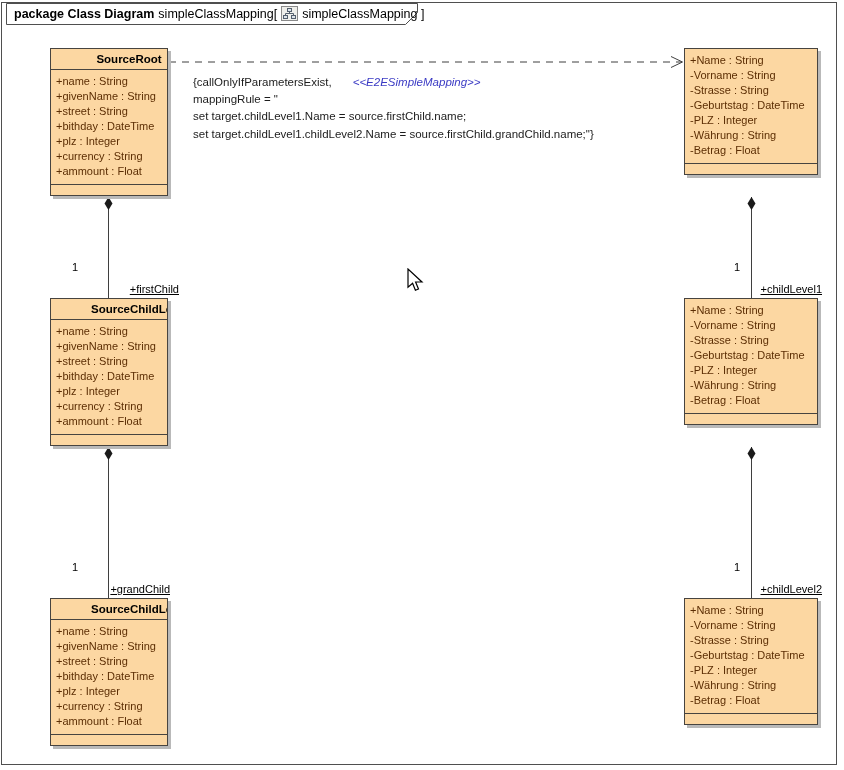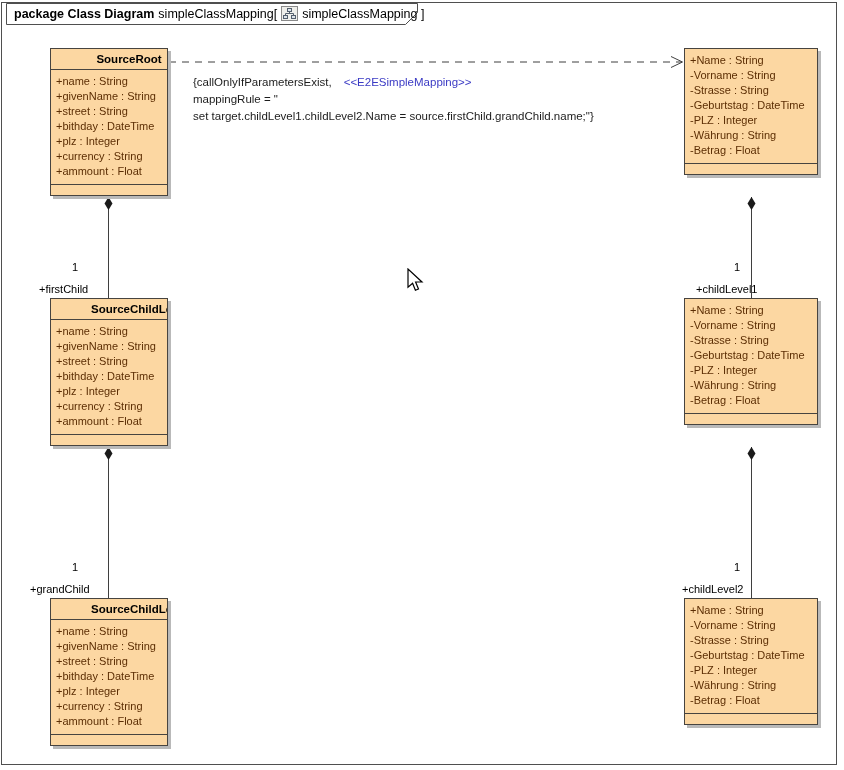--- a/index.html
+++ b/index.html
@@ -42,27 +42,27 @@
   .cls-attrs { padding:4px 3px 5px 5px; }
   .attr {
     font-size:11px; line-height:15px; color:#5c2e04; white-space:nowrap;
   }
   .cls-ops { height:11px; border-top:1px solid #474440; }
   
   #mapping-note {
     position:absolute; left:193px; top:74px; width:440px;
     font-size:11.5px; line-height:17.2px; color:#1c1c1c; white-space:nowrap;
   }
-  .stereotype { color:#3a3ac4; margin-left:12px; }
+  .stereotype { color:#3a3ac4; margin-left:21px;font-style:italic; }
   
   .conn-label {
     position:absolute; font-size:11px; color:#000; white-space:nowrap;
   }
   .mult { width:12px; }
-  .role { width:140px; text-align:left; }
+  .role { width:140px; text-align:right;text-decoration:underline; }
   
   #mouse-cursor { position:absolute; left:407px; top:268px; }
 </style>
 </head>
 <body>
 
 <div id="canvas">
 
   <div id="frame-border"></div>
 
@@ -110,20 +110,21 @@
 
     <g>
       <line x1="751.5" y1="447" x2="751.5" y2="598" stroke="#3f3f3f" stroke-width="1"></line>
       <polygon points="751.5,447 755.5,453.5 751.5,460 747.5,453.5" fill="#1a1a1a"></polygon>
     </g>
   </svg>
 
   <div id="mapping-note">
     <div><span>{callOnlyIfParametersExist,</span><span class="stereotype">&lt;&lt;E2ESimpleMapping&gt;&gt;</span></div>
     <div>mappingRule = "</div>
+    <div>set target.childLevel1.Name = source.firstChild.name;</div>
     <div>set target.childLevel1.childLevel2.Name = source.firstChild.grandChild.name;"}</div>
   </div>
 
   <div class="uml-class" style="left:50px;top:48px;width:118px">
     <div class="cls-title">SourceRoot</div>
     <div class="cls-attrs">
       <div class="attr">+name : String</div>
       <div class="attr">+givenName : String</div>
       <div class="attr">+street : String</div>
       <div class="attr">+bithday : DateTime</div>
@@ -199,21 +200,21 @@
       <div class="attr">-Betrag : Float</div>
     </div>
     <div class="cls-ops"></div>
   </div>
 
   <div class="conn-label mult" style="left:72px;top:261px">1</div>
   <div class="conn-label role" style="left:39px;top:283px">+firstChild</div>
   <div class="conn-label mult" style="left:72px;top:561px">1</div>
   <div class="conn-label role" style="left:30px;top:583px">+grandChild</div>
   <div class="conn-label mult" style="left:734px;top:261px">1</div>
-  <div class="conn-label role" style="left:696px;top:283px">+childLevel1</div>
+  <div class="conn-label role" style="left:682px;top:283px">+childLevel1</div>
   <div class="conn-label mult" style="left:734px;top:561px">1</div>
   <div class="conn-label role" style="left:682px;top:583px">+childLevel2</div>
 
   <svg id="mouse-cursor" width="20" height="26" viewBox="0 0 20 26">
     <path d="M1,1 L1,19.2 L5.6,15.2 L8.4,22.3 L11.5,21 L8.6,14 L15,14 Z" fill="#ffffff" stroke="#000000" stroke-width="1.2"></path>
   </svg>
 
 </div>
 
 </body></html>

